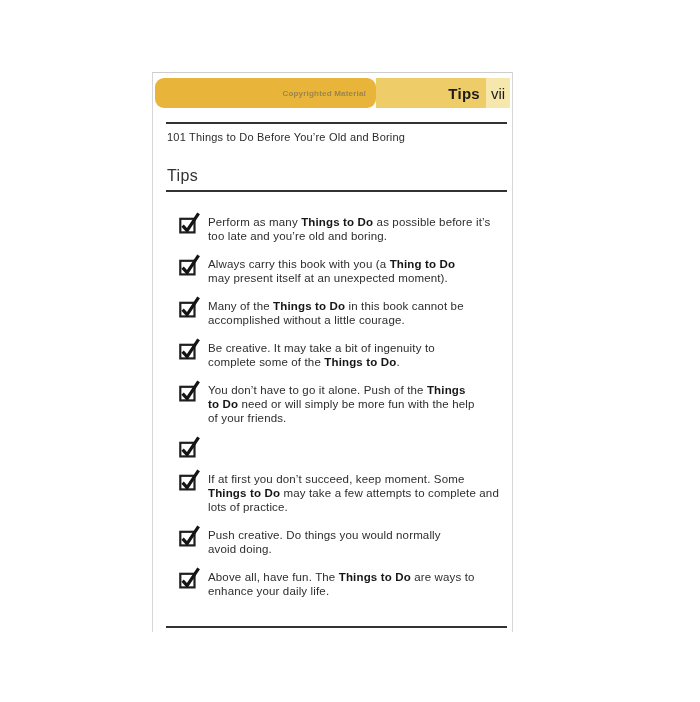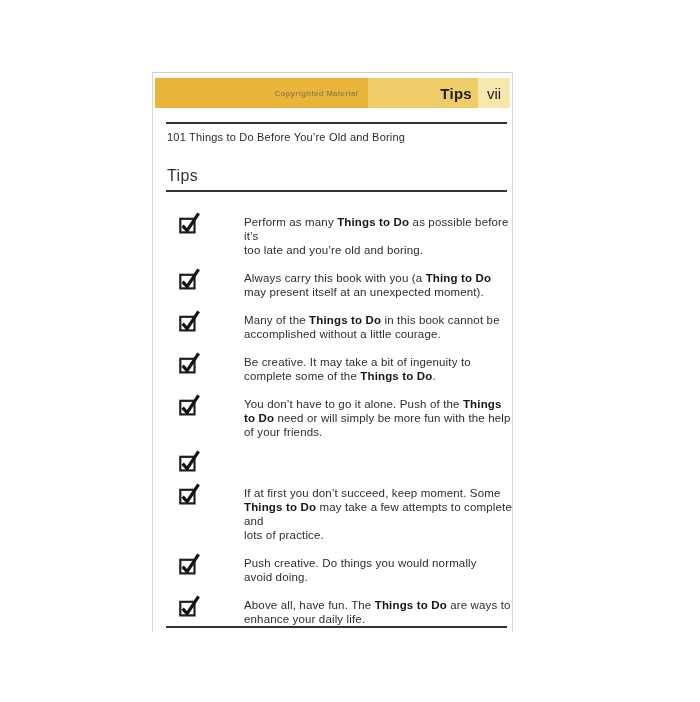--- a/index.html
+++ b/index.html
@@ -21,41 +21,42 @@
     margin: 5px 2px 0 2px;
     height: 30px;
     display: flex;
     align-items: stretch;
   }
   .bar-left {
     flex: 1 1 auto;
     background: #e8b53a;
     display: flex; align-items: center; justify-content: flex-end;
     padding-right: 10px;
+    border-radius: 9px;
   }
   .copyright {
     font-size: 8px;
     font-weight: bold;
     color: #99854f;
     letter-spacing: 0.2px;
   }
   .bar-mid {
     width: 110px;
     background: #eecd68;
     display: flex; align-items: center; justify-content: flex-end;
     padding-right: 6px;
   }
   .bar-tips {
     font-size: 15px;
     font-weight: bold;
     color: #1c1c1c;
     letter-spacing: 0.3px;
   }
   .bar-right {
-    width: 32px;
+    width: 24px;
     background: #f6e8ac;
     display: flex; align-items: center; justify-content: center;
   }
   .bar-folio {
     font-size: 15px;
     color: #1c1c1c;
   }
 
   
   .rule {
@@ -84,21 +85,20 @@
 
   
   .tips-list {
     list-style: none;
     margin: 23px 0 0 26px;
   }
   .tip-item {
     display: flex;
     align-items: flex-start;
     margin-bottom: 14px;
-    gap: 36px;
   }
   .checkbox-icon {
     flex: 0 0 auto;
     width: 21px; height: 22px;
     margin-top: -3px;
     margin-right: 8px;
   }
   .tip-text {
     width: 296px;
     font-size: 11.5px;

